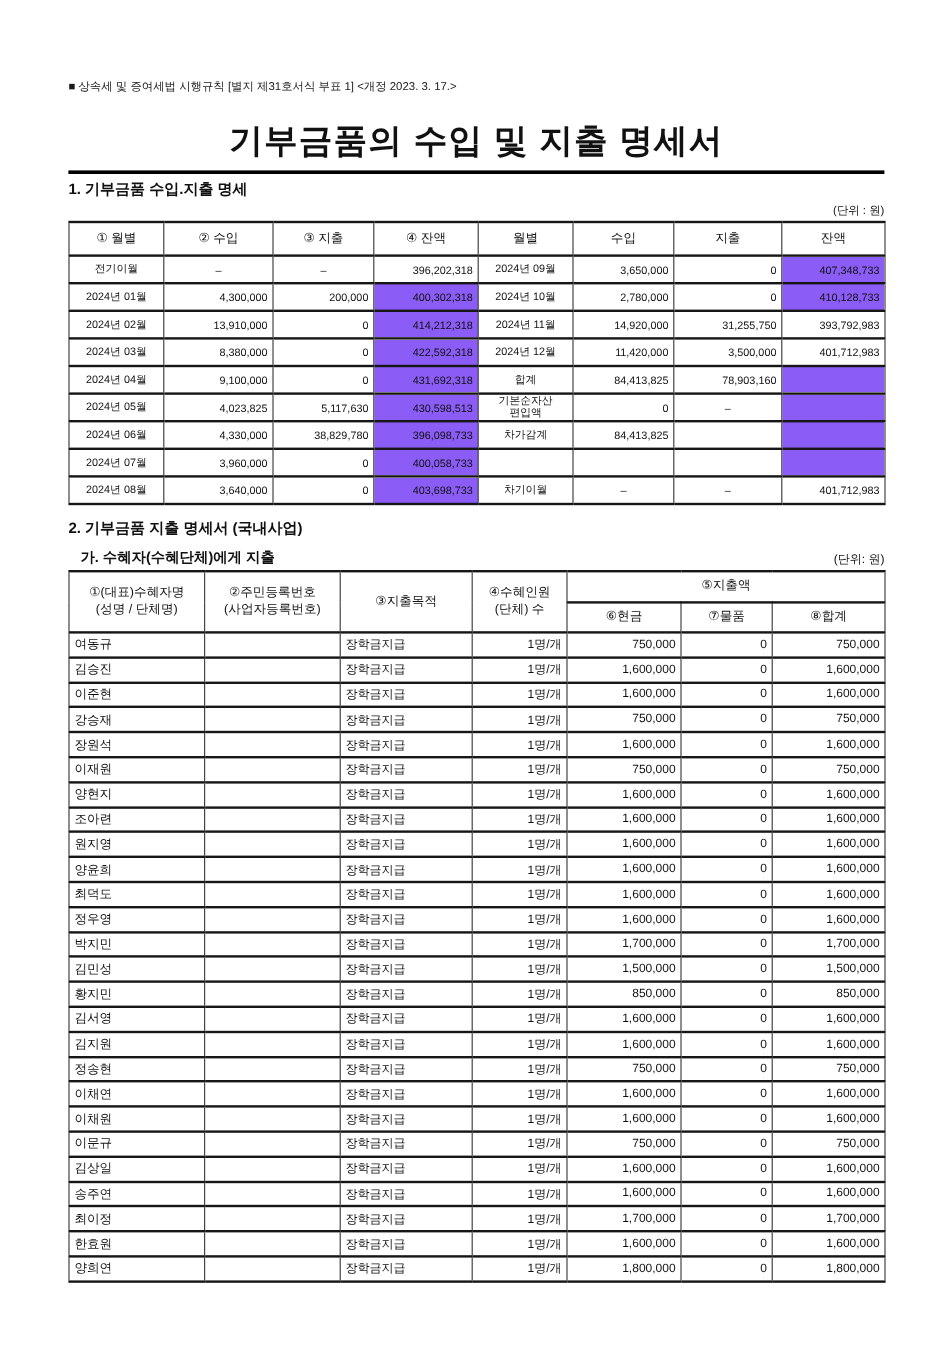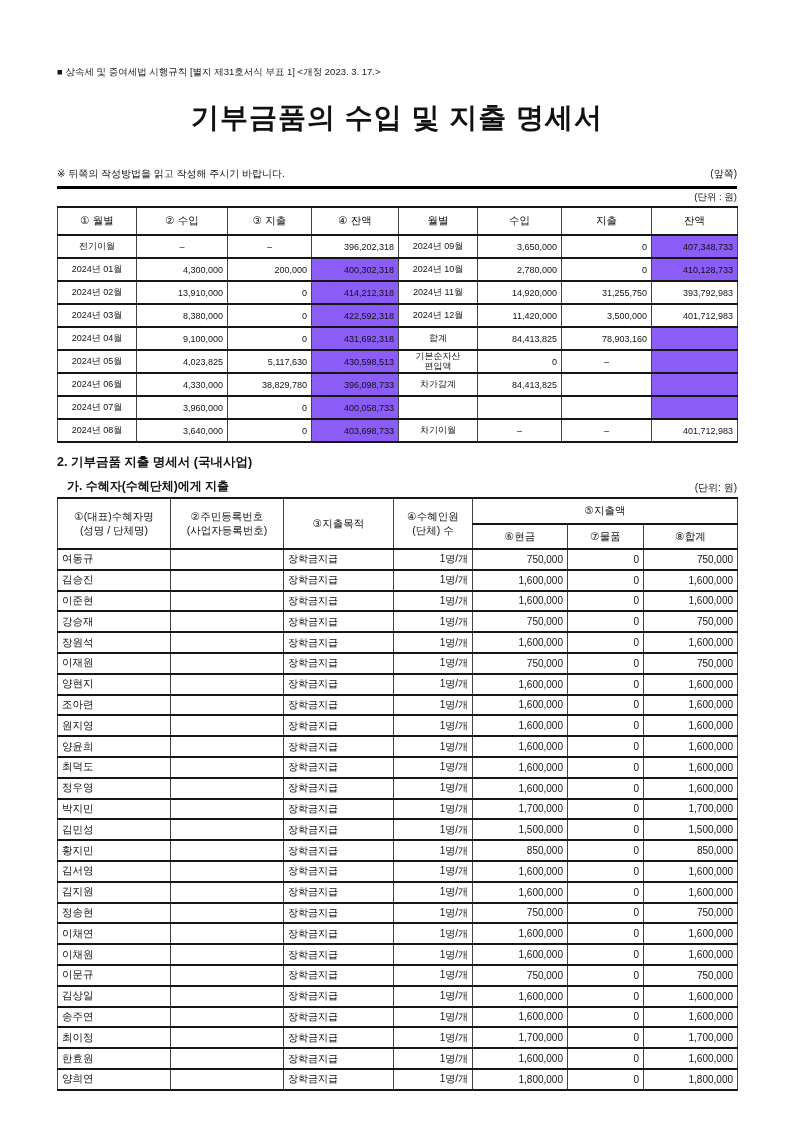--- a/index.html
+++ b/index.html
@@ -44,27 +44,24 @@
 </style>
 </head>
 <body>
 
 <div class="page">
 
   <div class="form-note">■ 상속세 및 증여세법 시행규칙 [별지 제31호서식 부표 1] &lt;개정 2023. 3. 17.&gt;</div>
 
   <div class="doc-title">기부금품의 수입 및 지출 명세서</div>
 
-  <div class="instr-row">
-    <span>※ 뒤쪽의 작성방법을 읽고 작성해 주시기 바랍니다.</span>
-    <span>(앞쪽)</span>
-  </div>
 
   <div class="top-rule"></div>
 
+  <div class="sec-heading">1. 기부금품 수입.지출 명세</div>
   <div class="unit-label">(단위 : 원)</div>
 
   <table class="t1">
     <colgroup>
       <col style="width:79px">
         <col style="width:91px">
         <col style="width:84px">
         <col style="width:87px">
       <col style="width:79px">
         <col style="width:84px">

